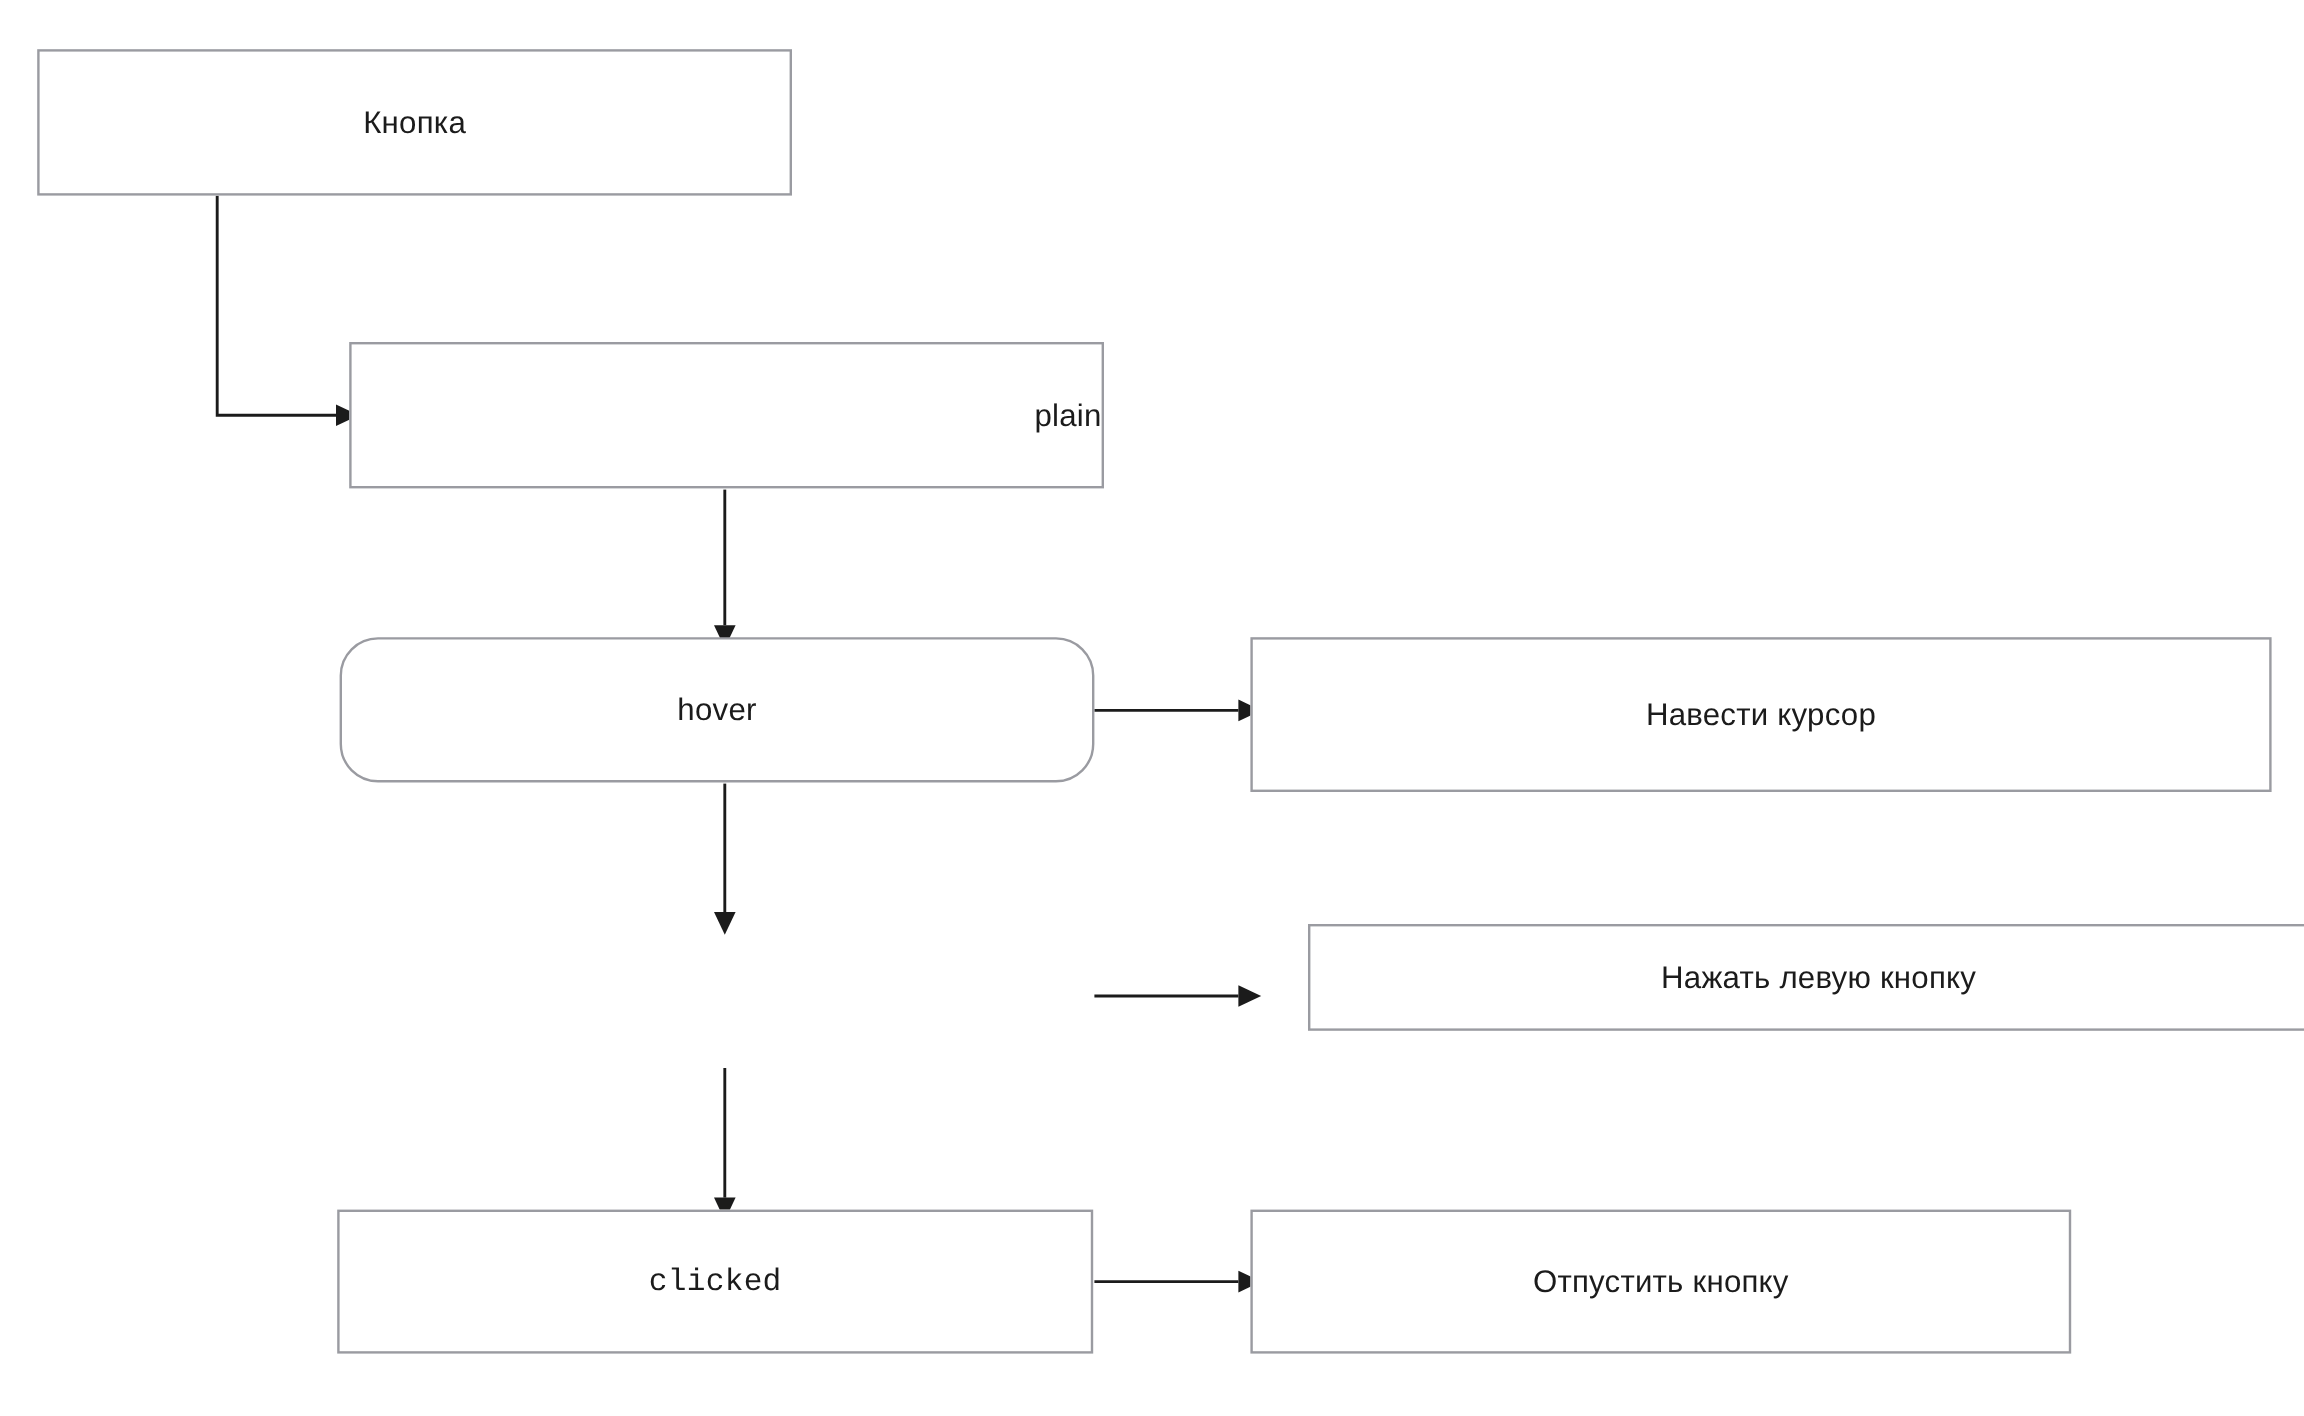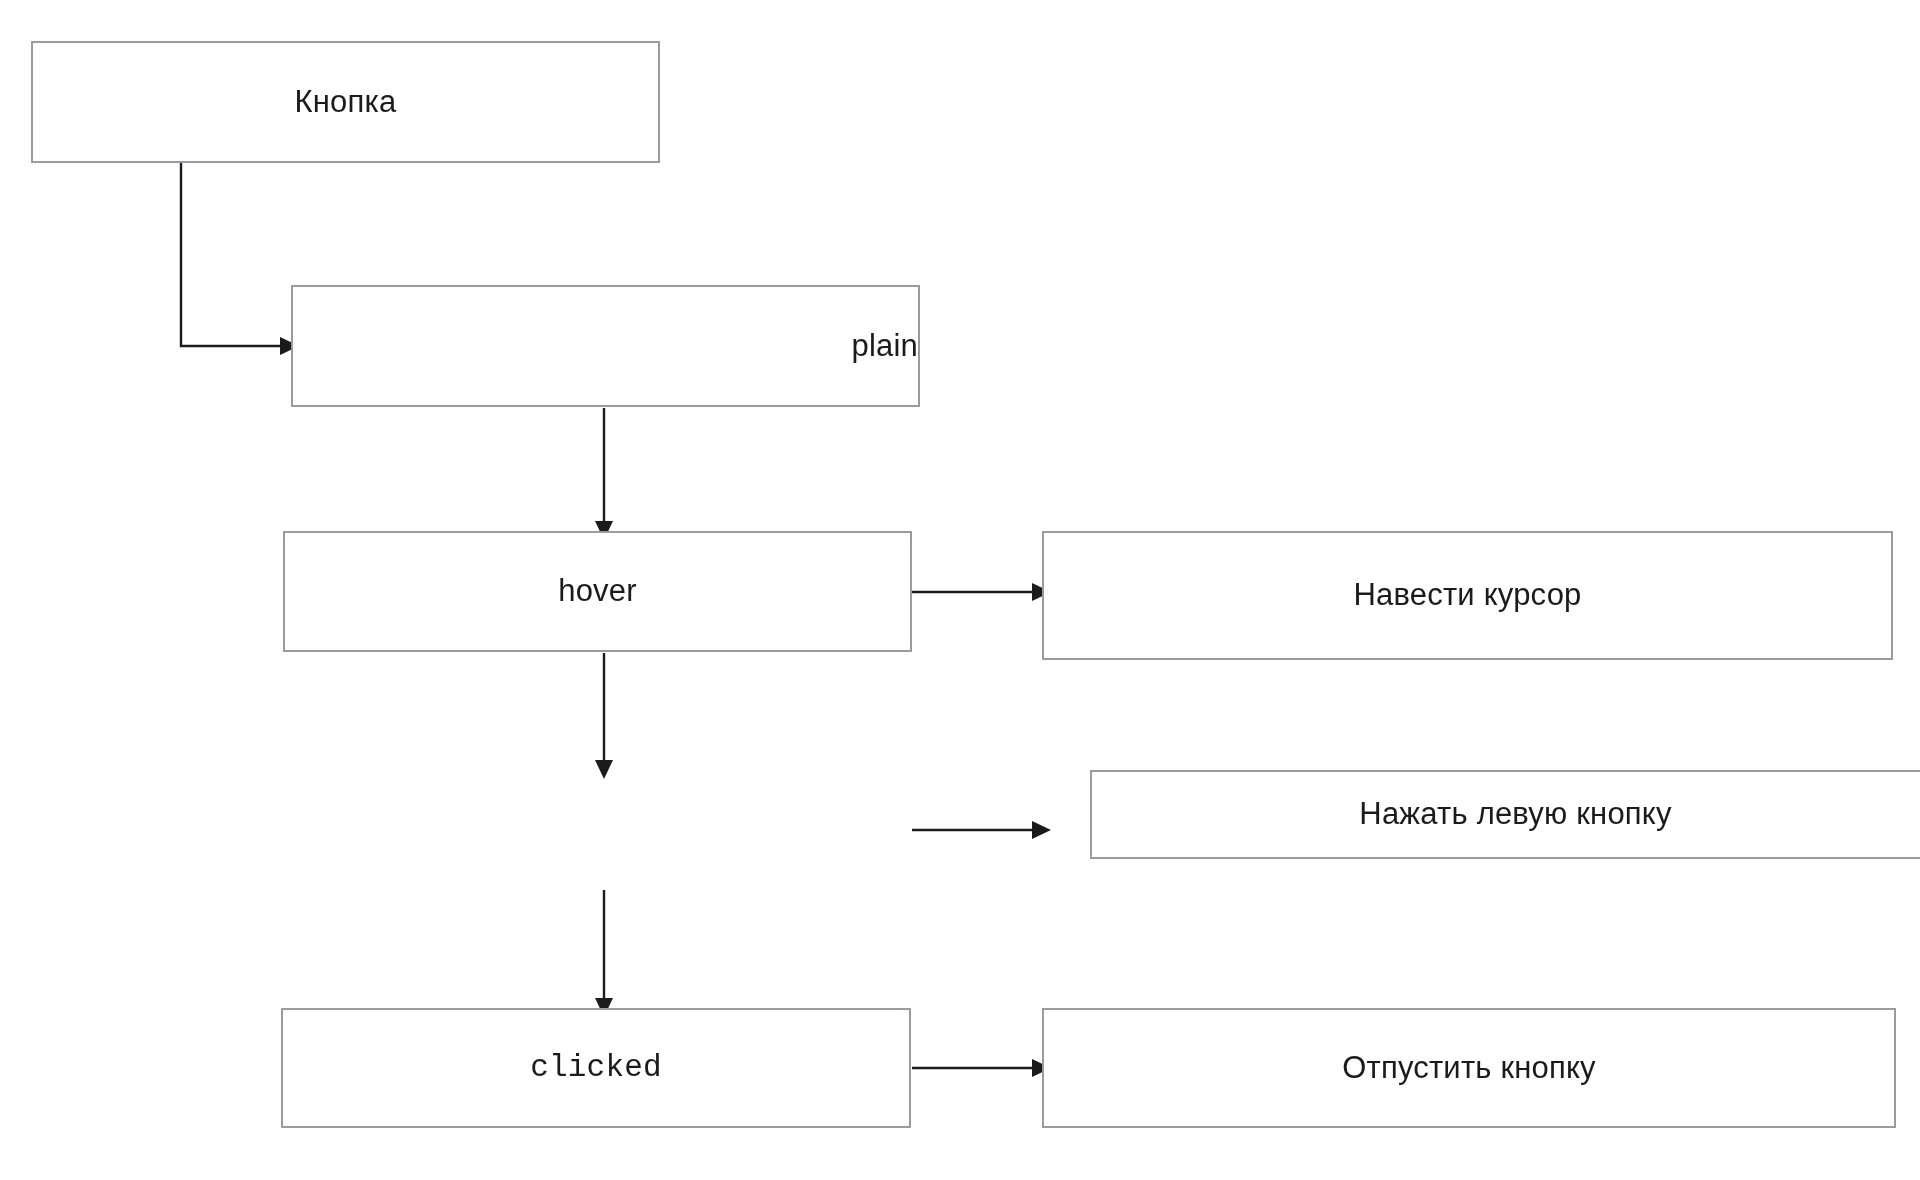--- a/index.html
+++ b/index.html
@@ -18,21 +18,21 @@
   .node {
     position: absolute;
     box-sizing: border-box;
     background: #ffffff;
     border: 2px solid #9a9ba1;
     display: flex;
     align-items: center;
     justify-content: center;
   }
   .node-label {
-    font-size: 31px;
+    font-size: 26px;
     line-height: 1.1;
     color: #1b1b1b;
     letter-spacing: 0.2px;
     white-space: nowrap;
     text-align: center;
     pointer-events: none;
   }
   svg.edges {
     position: absolute;
     left: 0;
@@ -95,34 +95,34 @@
   </svg>
 
   <div class="node" style="left:31px; top:41px; width:629px; height:122px;">
     <span class="node-label">Кнопка</span>
   </div>
 
   <div class="node" style="left:291px; top:285px; width:629px; height:122px;justify-content:flex-end;">
     <span class="node-label">plain</span>
   </div>
 
-  <div class="node" style="left:283px; top:531px; width:629px; height:121px;">
+  <div class="node" style="left:283px; top:531px; width:629px; height:121px;border-radius:32px;">
     <span class="node-label">hover</span>
   </div>
 
 
   <div class="node" style="left:281px; top:1008px; width:630px; height:120px;font-family:Liberation Mono, monospace;">
     <span class="node-label">clicked</span>
   </div>
 
   <div class="node" style="left:1042px; top:531px; width:851px; height:129px;">
     <span class="node-label">Навести курсор</span>
   </div>
 
   <div class="node" style="left:1042px; top:770px; width:851px; height:89px;margin-left:48px;">
     <span class="node-label">Нажать левую кнопку</span>
   </div>
 
-  <div class="node" style="left:1042px; top:1008px; width:854px; height:120px;">
+  <div class="node" style="left:1042px; top:1008px; width:684px; height:120px;">
     <span class="node-label">Отпустить кнопку</span>
   </div>
 
 </div>
 
 </body></html>

